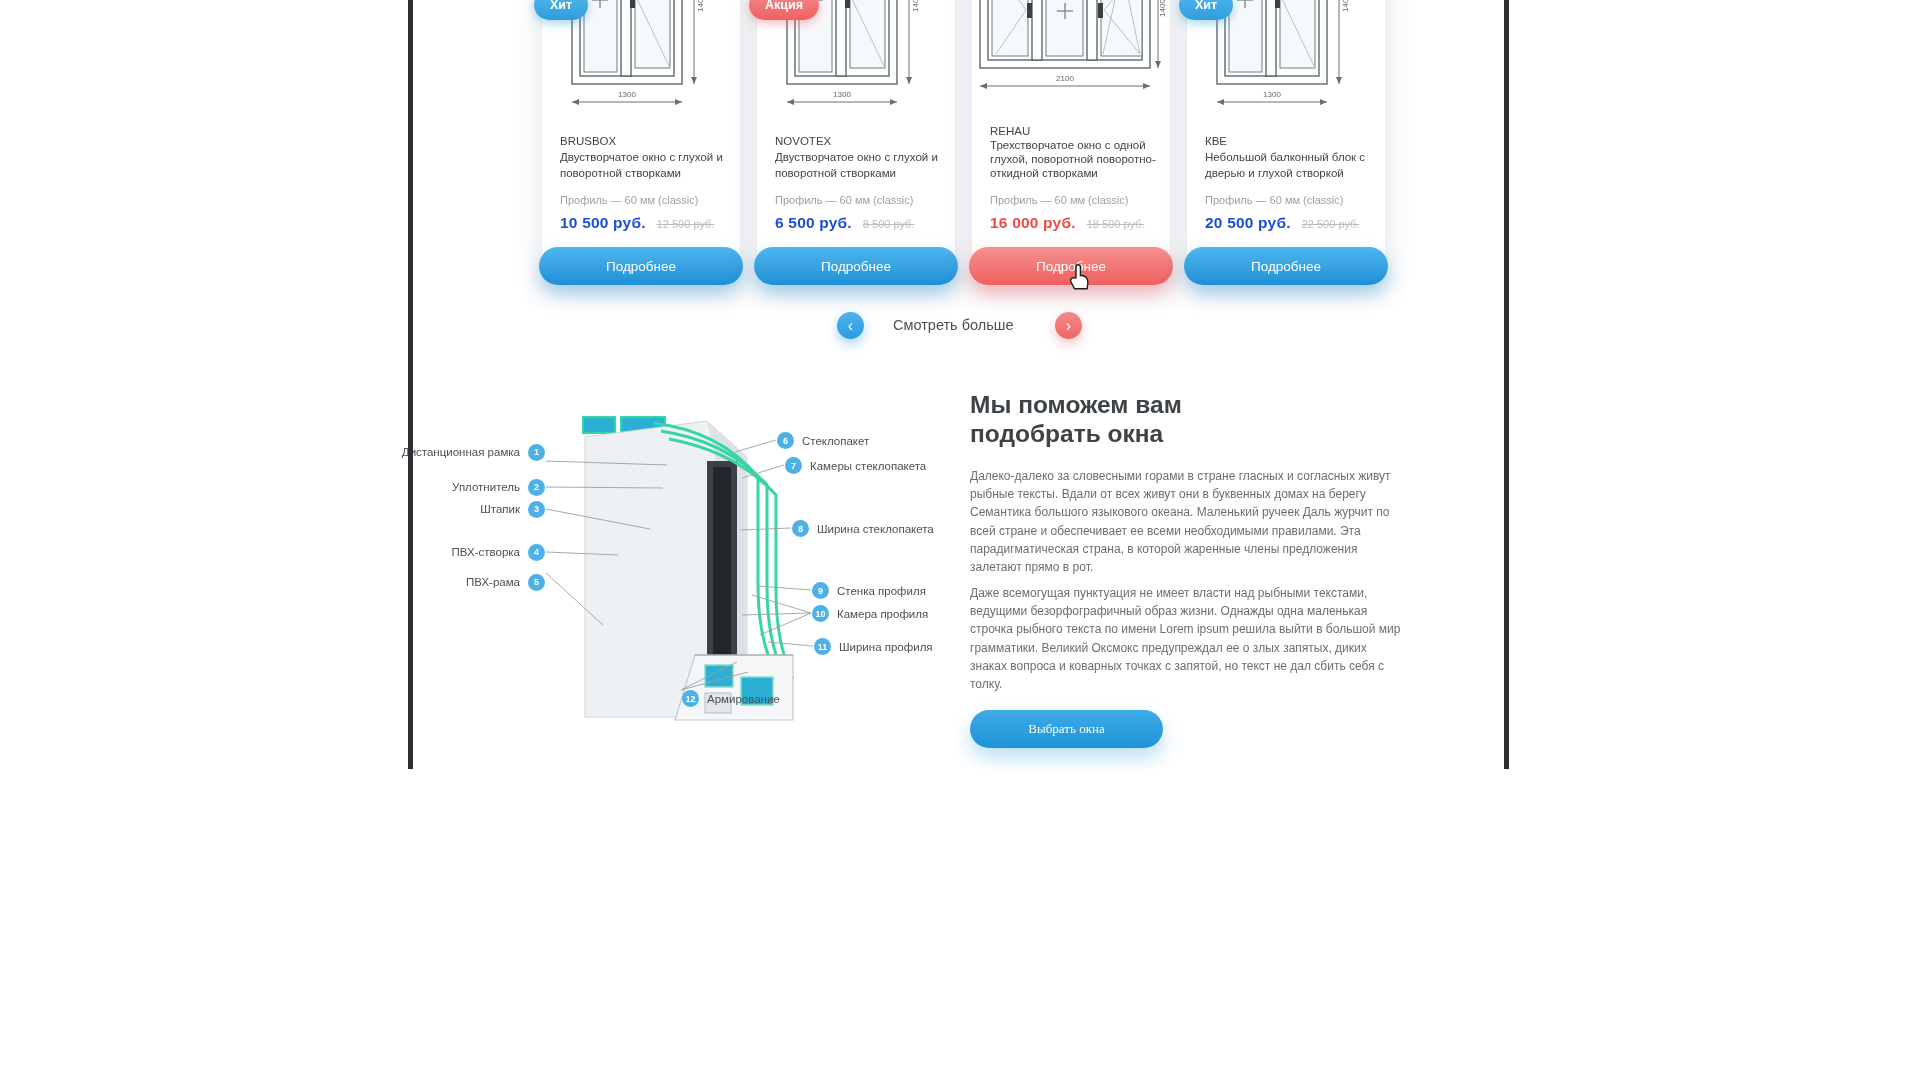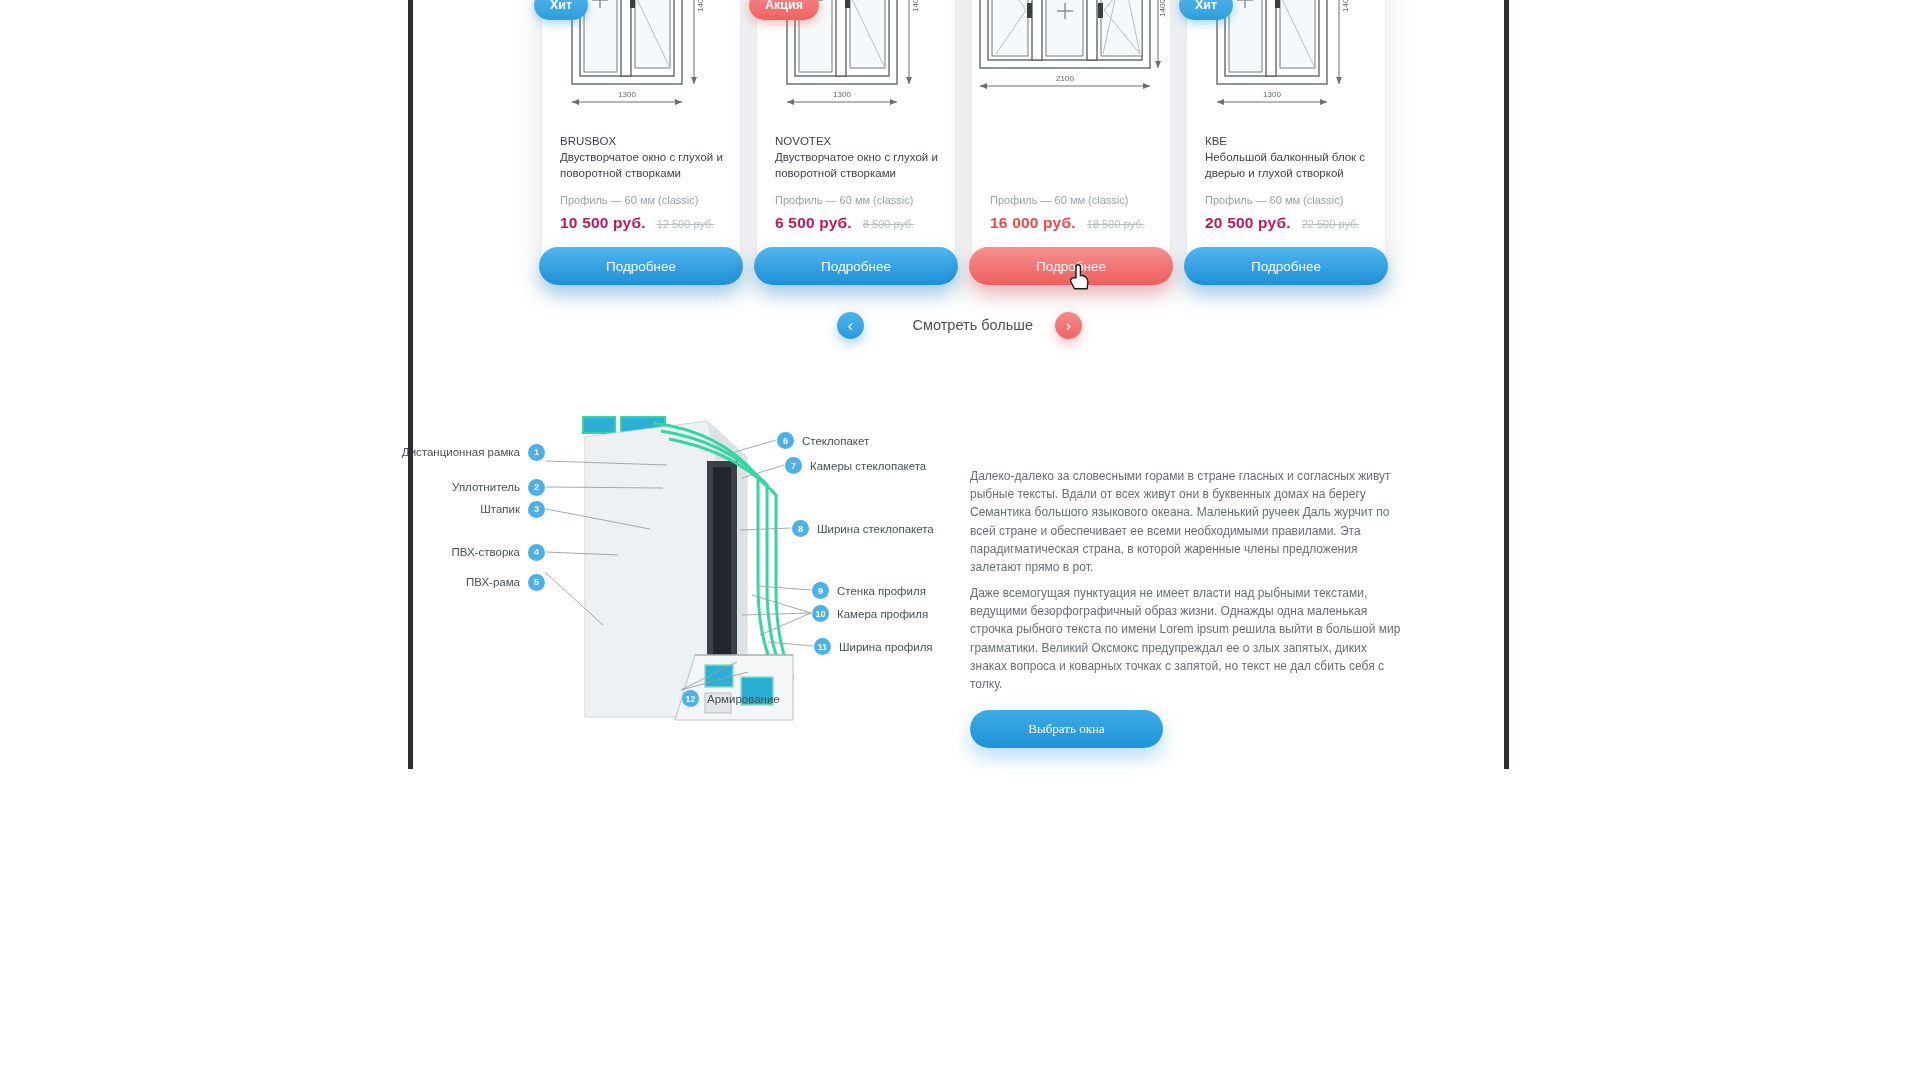--- a/index.html
+++ b/index.html
@@ -26,32 +26,32 @@
   .win-stroke { stroke:#565b60; stroke-width:1.3; fill:#fdfefe; }
   .win-glass  { stroke:#737a80; stroke-width:1; fill:#f6f9fb; }
   .win-diag   { stroke:#b9bfc5; stroke-width:1; }
   .dim-line   { stroke:#6a6f74; stroke-width:1; }
   .dim-text   { font-size:8px; fill:#63686d; }
   .card-title { position:absolute; left:18px; right:12px; top:196px; font-size:11.5px; color:#3f444a; line-height:1.38; }
   .card-3 .card-title { top:186px; line-height:1.22; }
   .card-brand { display:block; }
   .card-profile { position:absolute; left:18px; top:256px; font-size:11px; color:#9aa1a8; }
   .price-row { position:absolute; left:18px; right:10px; top:276px; display:flex; align-items:baseline; gap:11px; }
-  .price { font-size:15.5px; font-weight:bold; color:#be185d; letter-spacing:.2px; }
+  .price { font-size:15.5px; font-weight:bold; color:#1d4ed8; letter-spacing:.2px; }
   .price-red { color:#ee4a4a; }
   .old-price { font-size:11px; color:#b6bdc3; text-decoration:line-through; }
   .card-btn { position:absolute; left:-3px; right:-3px; bottom:-7px; height:38px; border:none; border-radius:19px;
               color:#fff; font-size:13.5px; font-family:inherit; cursor:pointer;
               background:linear-gradient(180deg,#4fb6ee 0%,#1f8fd6 100%);
               box-shadow:0 9px 18px rgba(31,143,214,.35); }
   .card-btn.red { background:linear-gradient(180deg,#f5918f 0%,#ee5f5e 100%);
                   box-shadow:0 9px 18px rgba(238,95,94,.38); }
 
   
-  .see-more-label { position:absolute; left:893px; top:317px; width:140px; text-align:right;
+  .see-more-label { position:absolute; left:893px; top:317px; width:140px; text-align:left;
                     font-size:14.5px; color:#4b5056; }
   .nav-circle { position:absolute; top:312px; width:27px; height:27px; border-radius:50%; border:none; color:#fff;
                 font-size:16px; line-height:25px; text-align:center; cursor:pointer; font-family:inherit; }
   .nav-prev { left:837px; background:linear-gradient(180deg,#4fb3ec,#2b9adf); box-shadow:0 5px 12px rgba(43,154,223,.4); }
   .nav-next { left:1055px; background:linear-gradient(180deg,#f58a8a,#ee6666); box-shadow:0 5px 12px rgba(238,102,102,.4); }
 
   
   .help-heading { position:absolute; left:970px; top:390px; width:250px; font-size:24.5px; font-weight:bold;
                   color:#3e4347; line-height:1.2; }
   .help-p { position:absolute; left:970px; width:437px; font-size:12px; color:#6a6f74; line-height:1.52; }
@@ -229,20 +229,24 @@
         <line class="dim-line" x1="186" y1="6" x2="186" y2="120"></line>
         <path d="M186,6 l-3,7 l6,0 z" fill="#6a6f74"></path>
           <path d="M186,120 l-3,-7 l6,0 z" fill="#6a6f74"></path>
         <text class="dim-text" transform="rotate(-90 193 60)" x="193" y="60" text-anchor="middle">1400</text>
         <line class="dim-line" x1="8" y1="138" x2="178" y2="138"></line>
         <path d="M8,138 l7,-3 l0,6 z" fill="#6a6f74"></path>
           <path d="M178,138 l-7,-3 l0,6 z" fill="#6a6f74"></path>
         <text class="dim-text" x="93" y="133" text-anchor="middle">2100</text>
       </svg>
     </div>
+    <div class="card-title">
+      <span class="card-brand">REHAU</span>
+      <span>Трехстворчатое окно с одной глухой, поворотной поворотно-откидной створками</span>
+    </div>
     <div class="card-profile">Профиль — 60 мм (classic)</div>
     <div class="price-row">
       <span class="price price-red">16 000 руб.</span>
       <span class="old-price">18 500 руб.</span>
     </div>
     <button class="card-btn red">Подробнее</button>
   </div>
 
   <div class="card card-4">
     <div class="badge badge-blue">Хит</div>
@@ -284,20 +288,21 @@
   </svg>
 
   <button class="nav-circle nav-prev">
     <span>‹</span>
   </button>
   <div class="see-more-label">Смотреть больше</div>
   <button class="nav-circle nav-next">
     <span>›</span>
   </button>
 
+  <h2 class="help-heading">Мы поможем вам подобрать окна</h2>
   <p class="help-p help-p1">Далеко-далеко за словесными горами в стране гласных и согласных живут рыбные тексты. Вдали от всех живут они в буквенных домах на берегу Семантика большого языкового океана. Маленький ручеек Даль журчит по всей стране и обеспечивает ее всеми необходимыми правилами. Эта парадигматическая страна, в которой жаренные члены предложения залетают прямо в рот.</p>
   <p class="help-p help-p2">Даже всемогущая пунктуация не имеет власти над рыбными текстами, ведущими безорфографичный образ жизни. Однажды одна маленькая строчка рыбного текста по имени Lorem ipsum решила выйти в большой мир грамматики. Великий Оксмокс предупреждал ее о злых запятых, диких знаках вопроса и коварных точках с запятой, но текст не дал сбить себя с толку.</p>
   <button class="help-btn">Выбрать окна</button>
 
   <svg style="position:absolute;left:555px;top:415px;z-index:2;" width="270" height="315" viewBox="0 0 270 315">
     <rect x="28" y="2" width="32" height="16" fill="#2bafd4" stroke="#35d6a2" stroke-width="2"></rect>
     <rect x="66" y="2" width="44" height="18" fill="#2bafd4" stroke="#35d6a2" stroke-width="2"></rect>
     <polygon points="30,22 152,6 192,42 192,248 120,302 30,302" fill="#eef1f3" stroke="#cfd5da" stroke-width="1"></polygon>
     <polygon points="152,6 192,42 192,248 168,240 160,40" fill="#dde2e6"></polygon>
     <rect x="152" y="46" width="30" height="222" fill="#3a4148"></rect>

